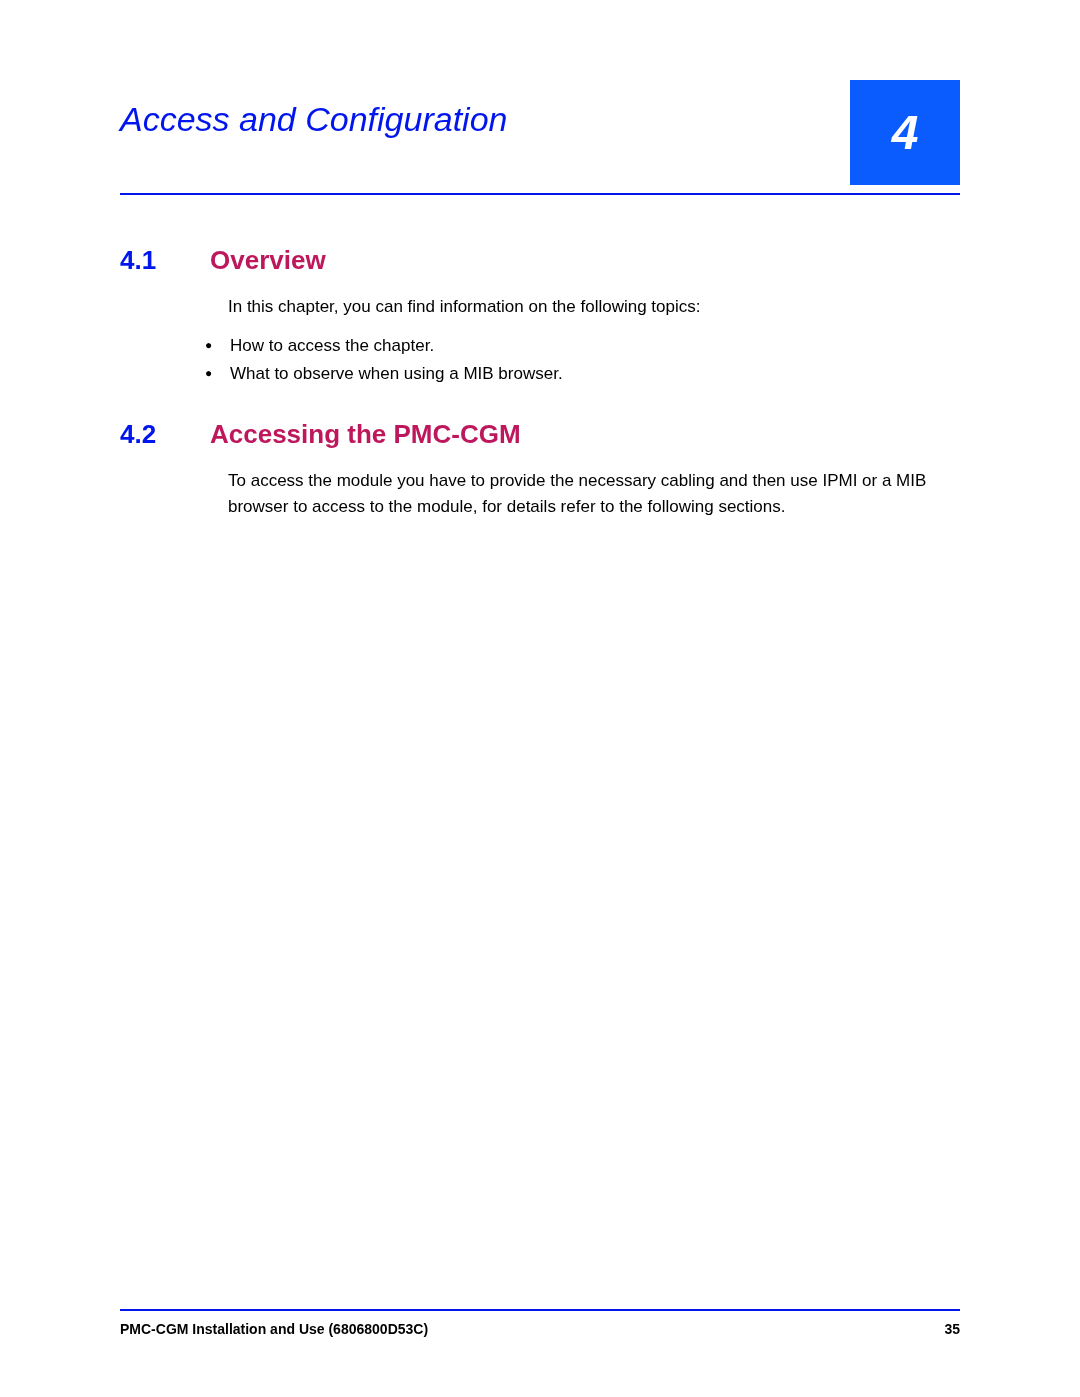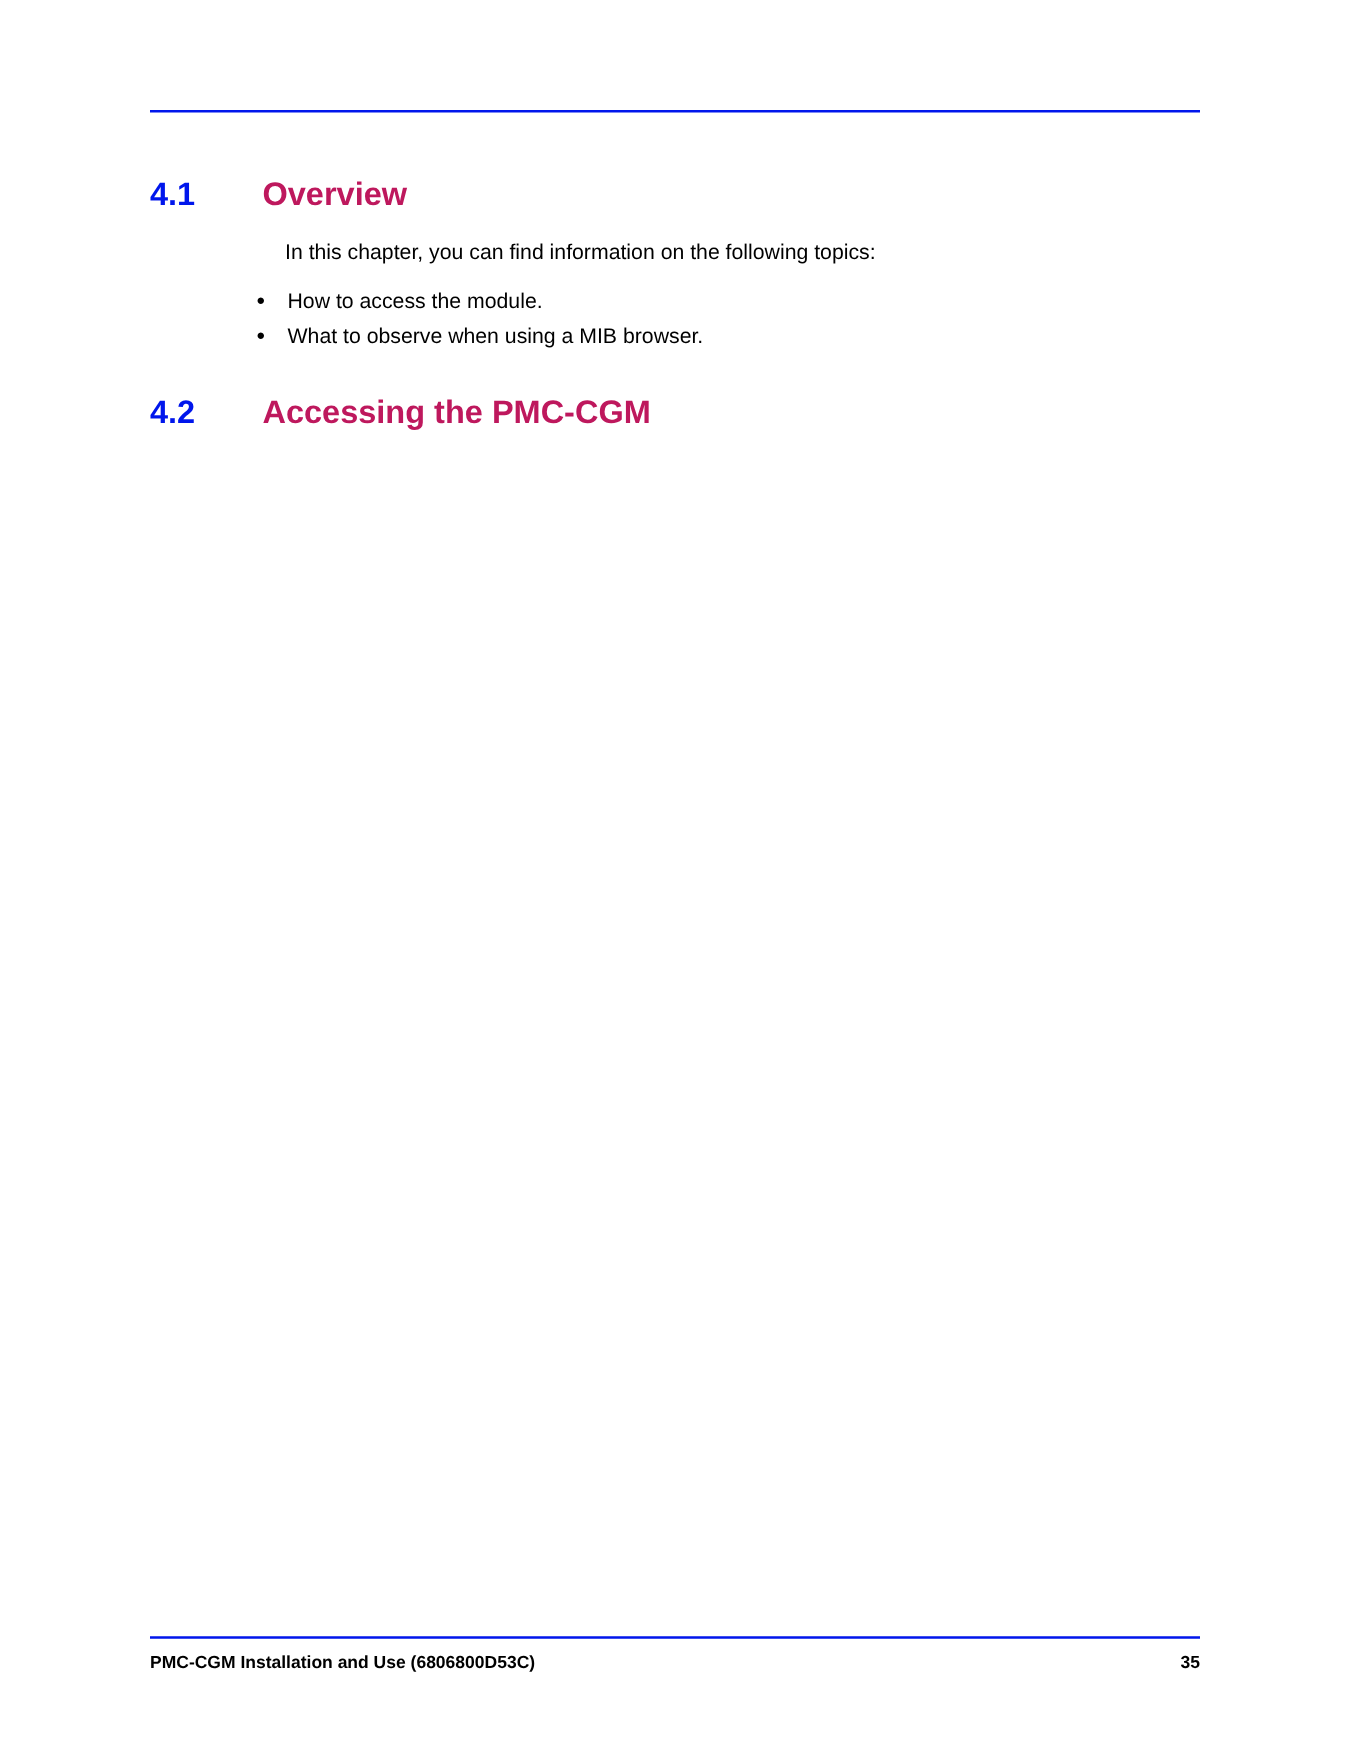--- a/index.html
+++ b/index.html
@@ -112,39 +112,44 @@
       justify-content: space-between;
       font-size: 14px;
       font-weight: bold;
       color: #000000;
     }
   </style>
 </head>
 <body>
 
 <div class="page">
+  <div class="header-row">
+    <div class="chapter-title">Access and Configuration</div>
+    <div class="chapter-box">4</div>
+  </div>
   <hr class="header-line">
 
   <div class="section">
     <div class="section-title-row">
       <div class="section-number">4.1</div>
       <div class="section-name">Overview</div>
     </div>
     <p class="body-text">In this chapter, you can find information on the following topics:</p>
     <ul class="bullet-list">
-      <li>How to access the module.</li>
+      <li>How to access the chapter.</li>
       <li>What to observe when using a MIB browser.</li>
     </ul>
   </div>
 
   <div class="section">
     <div class="section-title-row">
       <div class="section-number">4.2</div>
       <div class="section-name">Accessing the PMC-CGM</div>
     </div>
+    <p class="body-text">To access the module you have to provide the necessary cabling and then use IPMI or a MIB browser to access to the module, for details refer to the following sections.</p>
   </div>
 
   <div class="footer">
     <hr class="footer-line">
     <div class="footer-row">
       <span>PMC-CGM Installation and Use (6806800D53C)</span>
       <span>35</span>
     </div>
   </div>
 </div>

